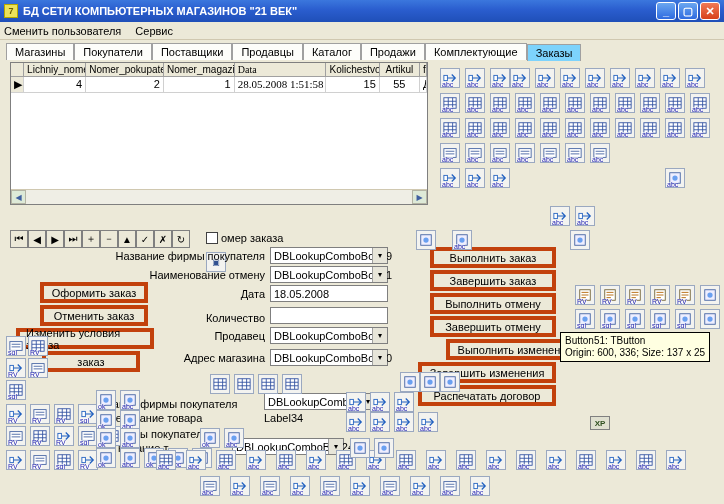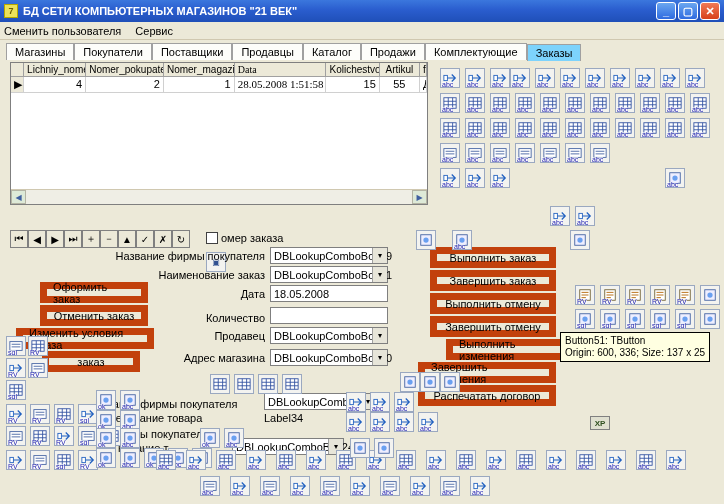--- a/index.html
+++ b/index.html
@@ -189,21 +189,21 @@
     background: #e7e5d9;
     border-left: 1px solid #a0a0a0;
     display: flex; align-items: center; justify-content: center;
     font-size: 8px;
   }
   .ffield.nodrop::after { display: none; }
 
   .btn {
     position: absolute;
     height: 21px;
-    border: 7px solid #c2410c;
+    border: 4px solid #c2410c;
     background: #ece9d8;
     font-size: 11px;
     display: flex; align-items: center; justify-content: center;
     padding: 0 6px;
   }
   .tooltip {
     position: absolute;
     background: #ffffe1;
     border: 1px solid #000;
     font-size: 10px;
@@ -299,21 +299,21 @@
   </div>
 
   <div style="position:absolute; left:206px; top:172px; display:flex; align-items:center;">
     <div style="width:12px;height:12px;border:1px solid #404040;background:#fff;margin-right:3px;"></div>
     <span>омер заказа</span>
   </div>
 
   <div class="tool-icon" style="left:206px; top:192px;">▣</div>
 
   <div class="flabel" style="left:115px; top:190px;">Название фирмы покупателя</div>
-  <div class="flabel" style="left:115px; top:209px;">Наименование заказ</div>
+  <div class="flabel" style="left:115px; top:209px;">Наименование отмену</div>
   <div class="flabel" style="left:115px; top:228px;">Дата</div>
   <div class="flabel" style="left:115px; top:252px;">Количество</div>
   <div class="flabel" style="left:115px; top:270px;">Продавец</div>
   <div class="flabel" style="left:115px; top:292px;">Адрес магазина</div>
 
   <div class="ffield" style="left:270px; top:187px; width:118px;">DBLookupComboBox19</div>
   <div class="ffield" style="left:270px; top:206px; width:118px;">DBLookupComboBox21</div>
   <div class="ffield nodrop" style="left:270px; top:225px; width:118px;">18.05.2008</div>
   <div class="ffield nodrop" style="left:270px; top:247px; width:118px;"></div>
   <div class="ffield" style="left:270px; top:267px; width:118px;">DBLookupComboBox1</div>

